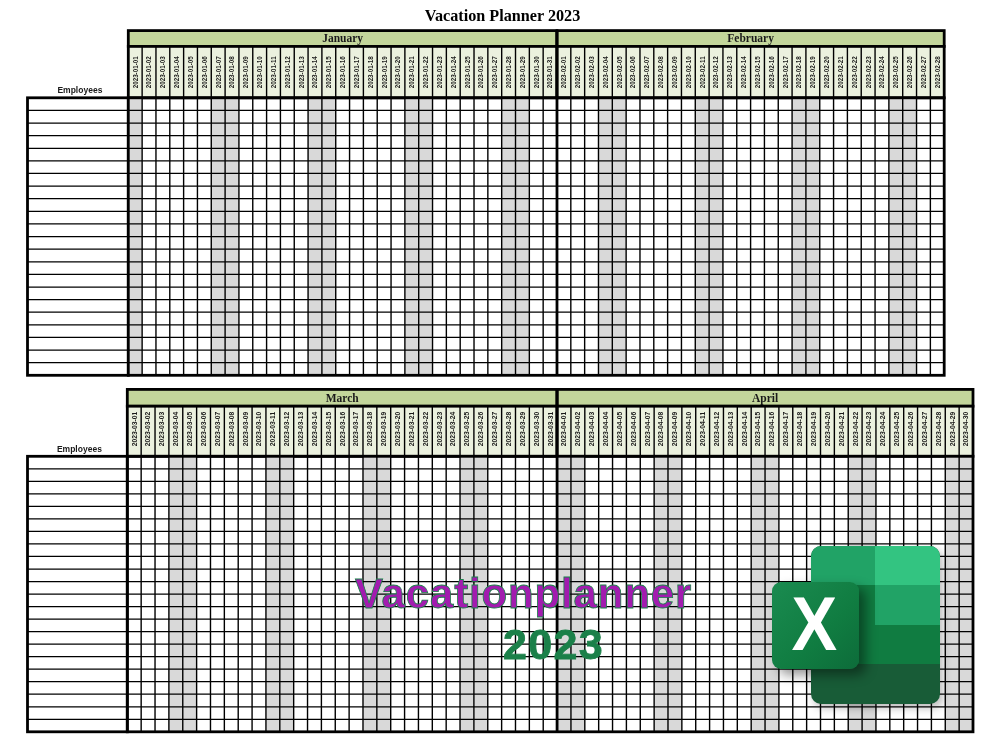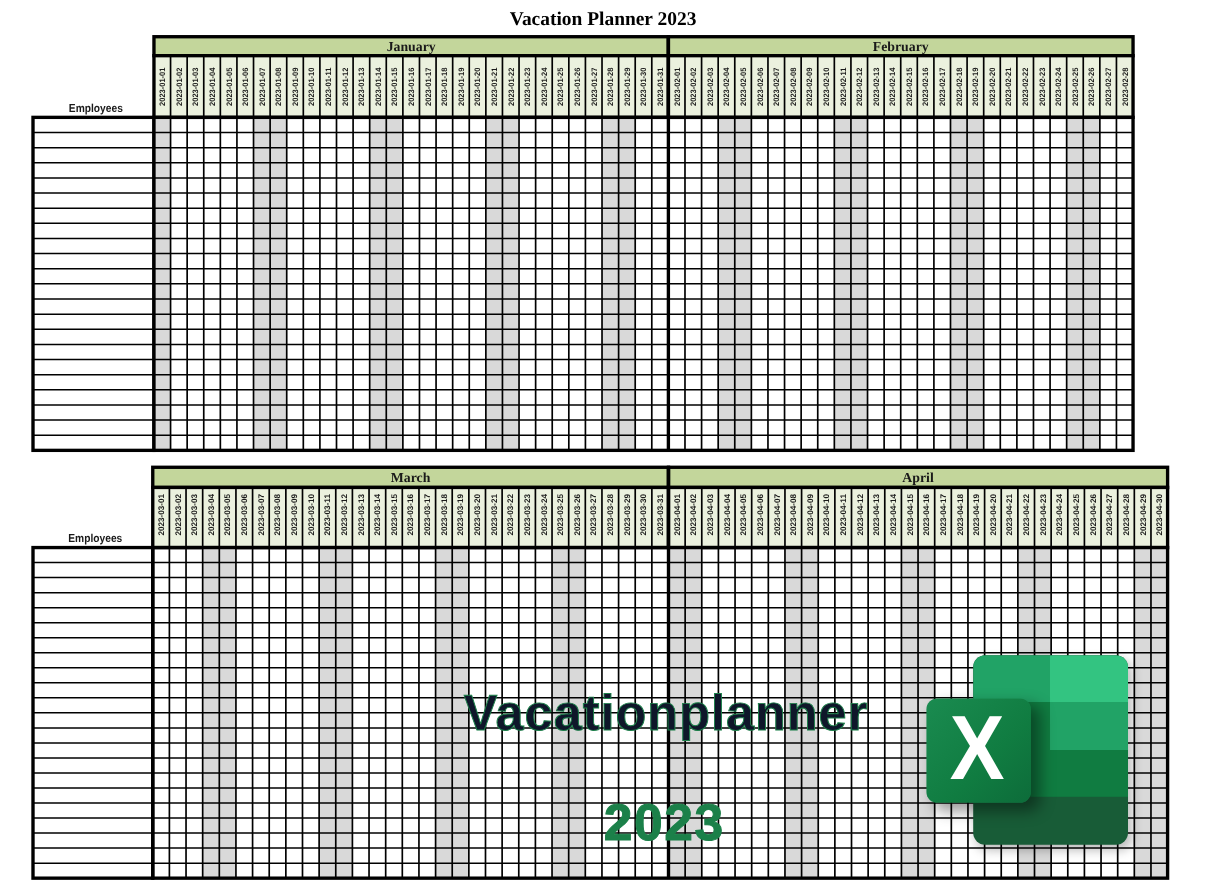--- a/index.html
+++ b/index.html
@@ -559,23 +559,23 @@
         <line x1="127.3" y1="706.75" x2="973.0" y2="706.75" stroke="#000000" stroke-width="1.25"></line>
         <line x1="127.3" y1="719.28" x2="973.0" y2="719.28" stroke="#000000" stroke-width="1.25"></line>
       </g>
 
 <g>
         <rect x="127.3" y="456.3" width="845.70" height="275.50" fill="none" stroke="#000000" stroke-width="2.8"></rect>
         <line x1="557.08" y1="389.4" x2="557.08" y2="731.8" stroke="#000000" stroke-width="2.8"></line>
       </g>
 </svg>
 
-<div class="abs" style="left:355px;top:570px;width:400px;text-align:center;font-size:42px;font-weight:bold;color:#0f172a;letter-spacing:0.85px;-webkit-text-stroke:0.8px #1b8049;">Vacationplanner</div>
-
-<div class="abs" style="left:356px;top:620px;width:395px;text-align:center;font-size:43px;font-weight:bold;color:#1b8049;letter-spacing:1.3px;margin-top:42px;-webkit-text-stroke:0.8px #1b8049;">2023</div>
+<div class="abs" style="left:355px;top:570px;width:400px;text-align:left;font-size:42px;font-weight:bold;color:#a21caf;letter-spacing:0.85px;-webkit-text-stroke:0.8px #1b8049;">Vacationplanner</div>
+
+<div class="abs" style="left:356px;top:620px;width:395px;text-align:center;font-size:43px;font-weight:bold;color:#1b8049;letter-spacing:1.3px;-webkit-text-stroke:0.8px #1b8049;">2023</div>
 
 <div class="abs" style="left:810.6px;top:545.8px;width:129.8px;height:157.8px;border-radius:10px;background:#185C37;overflow:hidden;box-shadow:3px 4px 9px rgba(0,0,0,0.28);">
 
   <div class="abs" style="left:0;top:0;width:64.9px;height:39.5px;background:#21A366;"></div>
 
   <div class="abs" style="left:64.9px;top:0;width:64.9px;height:39.5px;background:#33C481;"></div>
 
   <div class="abs" style="left:0;top:39.5px;width:64.9px;height:78.9px;background:#107C41;"></div>
 
   <div class="abs" style="left:64.9px;top:39.5px;width:64.9px;height:39.4px;background:#21A366;"></div>

